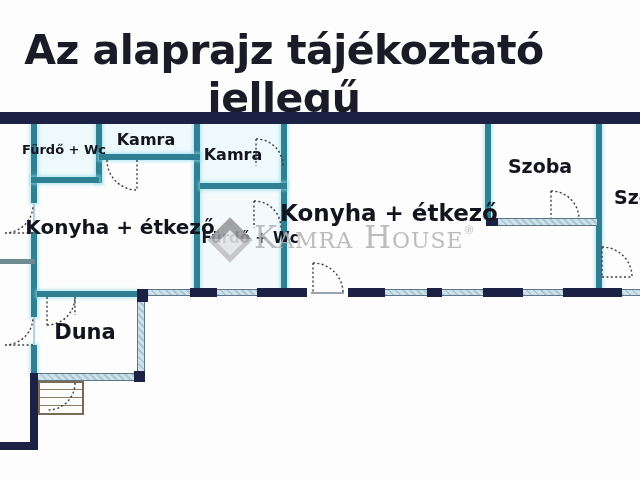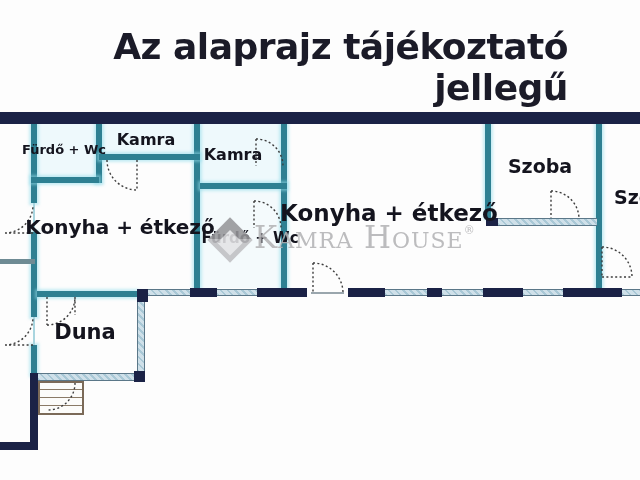--- a/index.html
+++ b/index.html
@@ -1,20 +1,20 @@
 <!DOCTYPE html>
 <html><head>
 <meta charset="utf-8">
 <style>
   html,body{margin:0;padding:0;background:#ffffff;}
   #stage{position:relative;width:640px;height:480px;background:#fdfdfd;overflow:hidden;
          font-family:"DejaVu Sans","Liberation Sans",sans-serif;}
   
-  .title{position:absolute;left:0;top:26px;width:568px;text-align:right;
-         font-size:36px;font-weight:bold;letter-spacing:-0.5px;color:#1b1b28;}
+  .title{position:absolute;left:0;top:26px;width:568px;text-align:center;
+         font-size:41px;font-weight:bold;letter-spacing:-0.5px;color:#1b1b28;}
   
   .abs{position:absolute;}
   .navy{background:#1b2246;}
   .teal{background:#2e8092;box-shadow:0 0 3px 2px rgba(150,220,235,.55);}
   .teal-thin{background:#a9d5df;}
   .hatch{background:repeating-linear-gradient(45deg,#a9c8d6 0 2px,#cfe0e9 2px 5px);
          border-top:1px solid #5b7788;border-bottom:1px solid #5b7788;box-sizing:border-box;}
   .hatchv{background:repeating-linear-gradient(45deg,#a9c8d6 0 2px,#cfe0e9 2px 5px);
          border-left:1px solid #5b7788;border-right:1px solid #5b7788;box-sizing:border-box;}
   .graystub{background:#6e8b94;}

